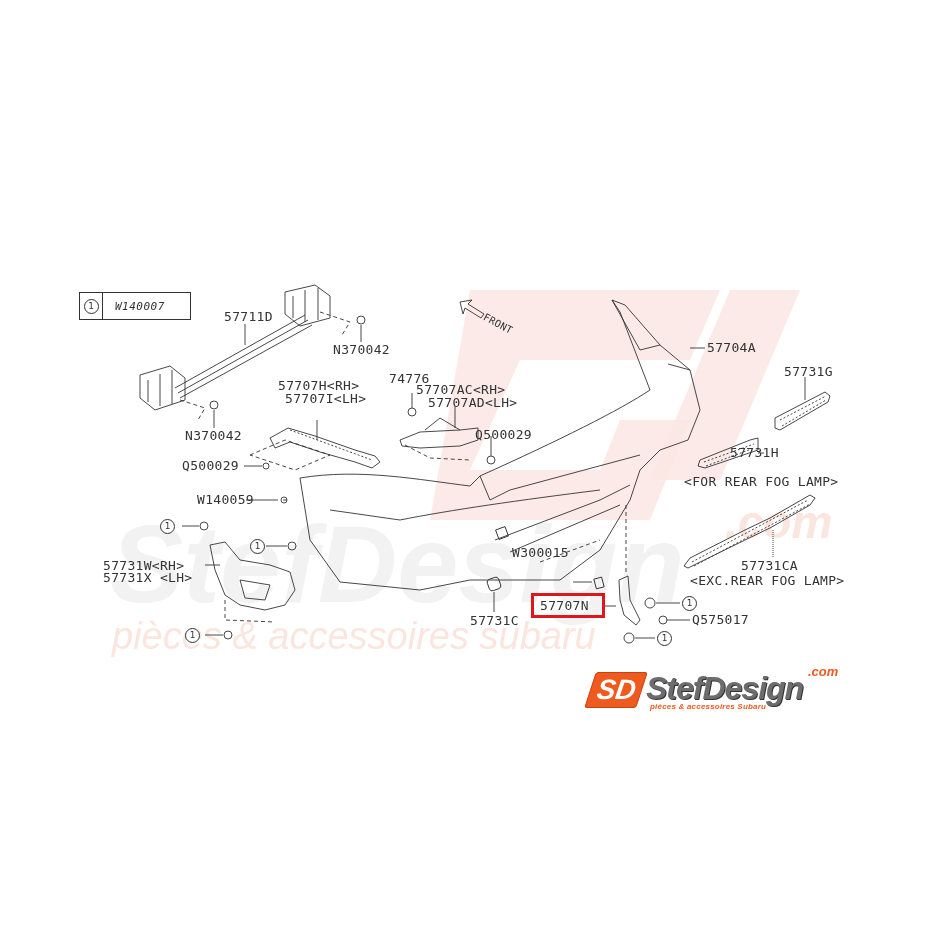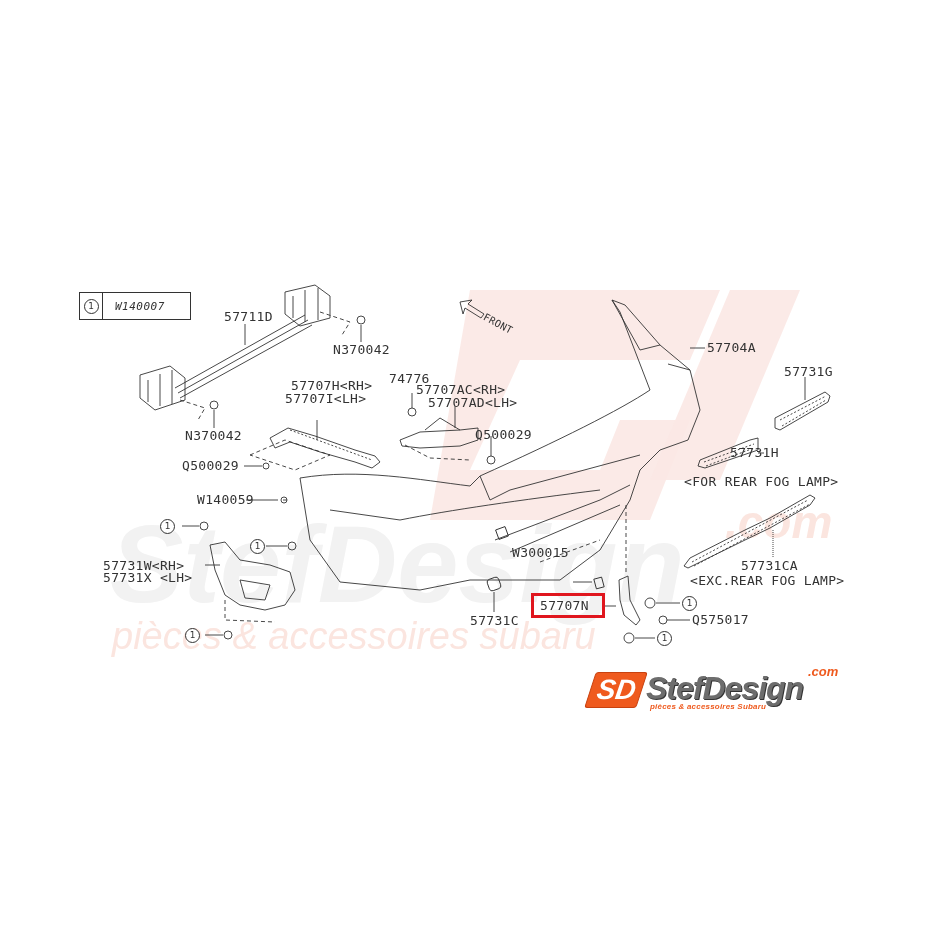--- a/index.html
+++ b/index.html
@@ -141,21 +141,21 @@
 <div class="legend">
   <div class="c">
       <span>1</span>
     </div>
   <div class="t">W140007</div>
 </div>
 
 <div class="lbl" style="left:224px;top:311px">57711D</div>
 <div class="lbl" style="left:333px;top:344px">N370042</div>
 <div class="lbl" style="left:185px;top:430px">N370042</div>
-<div class="lbl" style="left:291px;top:380px">57707H&lt;RH&gt;</div>
+<div class="lbl" style="left:278px;top:380px">57707H&lt;RH&gt;</div>
 <div class="lbl" style="left:285px;top:393px">57707I&lt;LH&gt;</div>
 <div class="lbl" style="left:389px;top:373px">74776</div>
 <div class="lbl" style="left:416px;top:384px">57707AC&lt;RH&gt;</div>
 <div class="lbl" style="left:428px;top:397px">57707AD&lt;LH&gt;</div>
 <div class="lbl" style="left:475px;top:429px">Q500029</div>
 <div class="lbl" style="left:182px;top:460px">Q500029</div>
 <div class="lbl" style="left:707px;top:342px">57704A</div>
 <div class="lbl" style="left:784px;top:366px">57731G</div>
 <div class="lbl" style="left:730px;top:447px">57731H</div>
 <div class="lbl" style="left:684px;top:476px">&lt;FOR REAR FOG LAMP&gt;</div>

